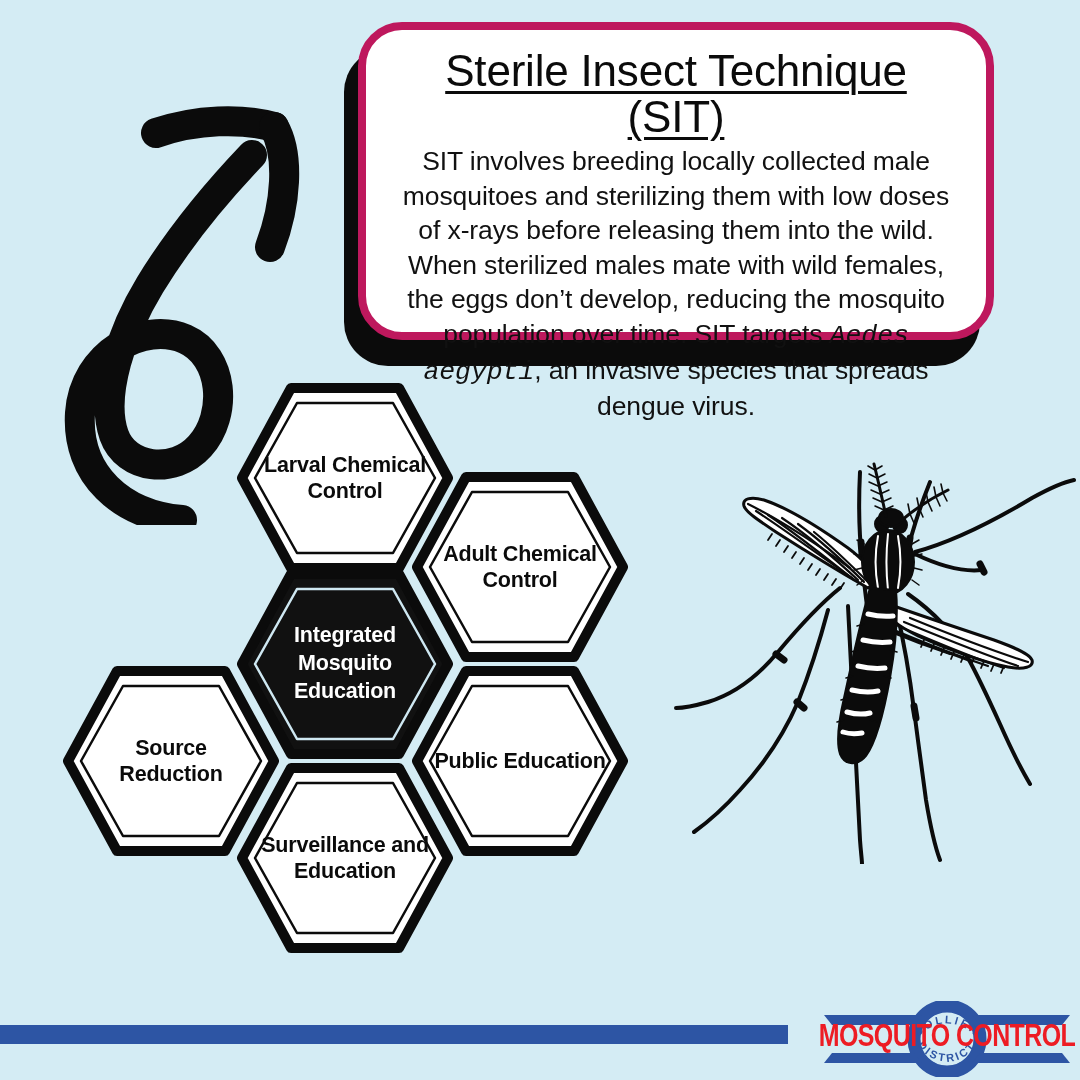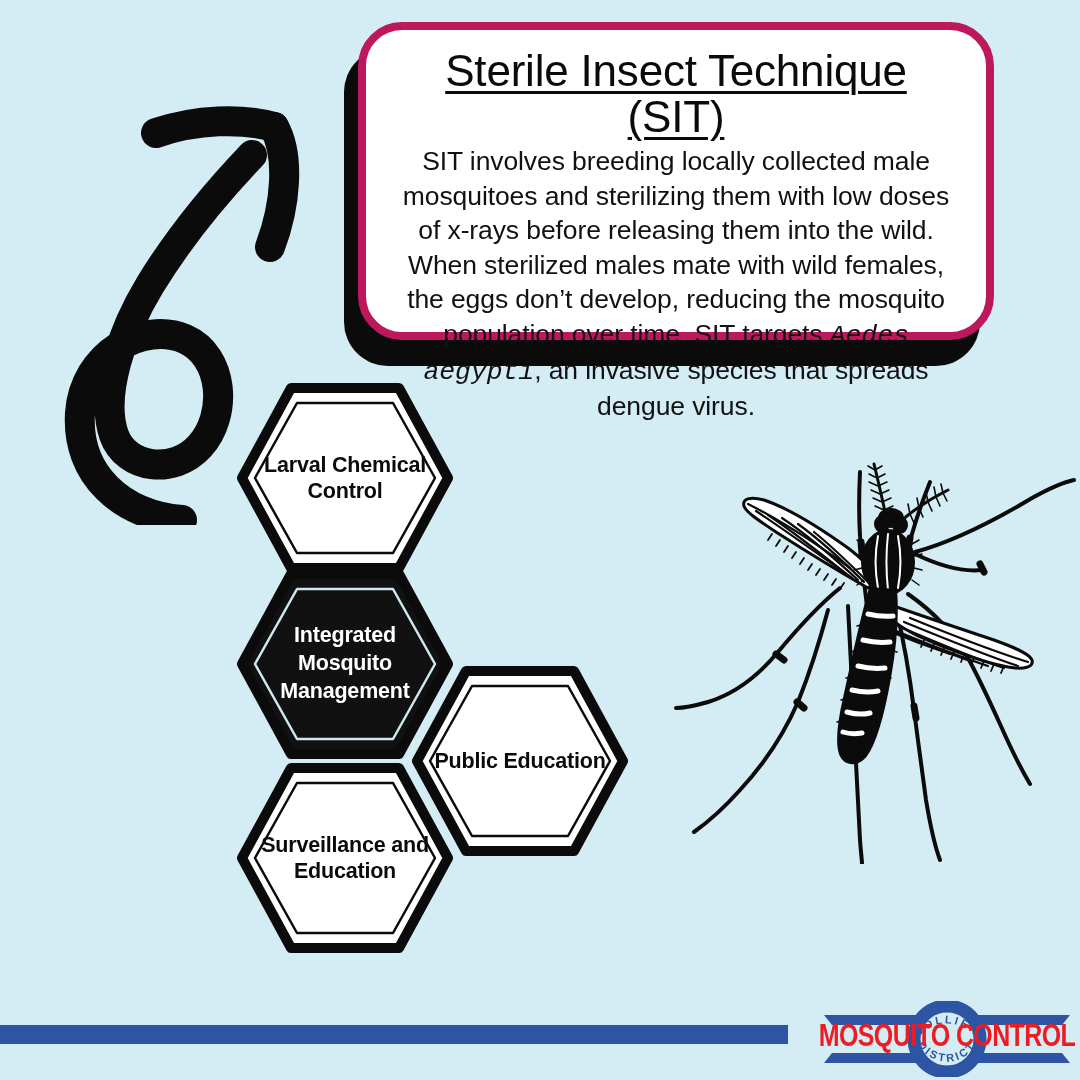--- a/index.html
+++ b/index.html
@@ -190,29 +190,43 @@
 
     <div class="hex" style="left:182px; top:0px;margin-top:8px;">
       <svg viewBox="0 0 216 190" width="216" height="190" xmlns="http://www.w3.org/2000/svg">
         <polygon points="54,5 162,5 211,95 162,185 54,185 5,95" fill="#ffffff" stroke="#0b0b0b" stroke-width="10" stroke-linejoin="round"></polygon>
         <polygon points="60,20 156,20 198,95 156,170 60,170 18,95" fill="#ffffff" stroke="#0b0b0b" stroke-width="2.5" stroke-linejoin="round"></polygon>
       </svg>
       <div class="lbl">Larval Chemical Control</div>
     </div>
 
 
+    <div class="hex" style="left:357px; top:97px;">
+      <svg viewBox="0 0 216 190" width="216" height="190" xmlns="http://www.w3.org/2000/svg">
+        <polygon points="54,5 162,5 211,95 162,185 54,185 5,95" fill="#ffffff" stroke="#0b0b0b" stroke-width="10" stroke-linejoin="round"></polygon>
+        <polygon points="60,20 156,20 198,95 156,170 60,170 18,95" fill="#ffffff" stroke="#0b0b0b" stroke-width="2.5" stroke-linejoin="round"></polygon>
+      </svg>
+      <div class="lbl">Adult Chemical Control</div>
+    </div>
 
     <div class="hex center" style="left:182px; top:194px;">
       <svg viewBox="0 0 216 190" width="216" height="190" xmlns="http://www.w3.org/2000/svg">
         <polygon points="54,5 162,5 211,95 162,185 54,185 5,95" fill="#111111" stroke="#0b0b0b" stroke-width="10" stroke-linejoin="round"></polygon>
         <polygon points="60,20 156,20 198,95 156,170 60,170 18,95" fill="#111111" stroke="#cfe8f2" stroke-width="2.5" stroke-linejoin="round"></polygon>
       </svg>
-      <div class="lbl">Integrated Mosquito Management</div>
-    </div>
-
+      <div class="lbl">Integrated Mosquito Education</div>
+    </div>
+
+    <div class="hex" style="left:8px; top:291px;">
+      <svg viewBox="0 0 216 190" width="216" height="190" xmlns="http://www.w3.org/2000/svg">
+        <polygon points="54,5 162,5 211,95 162,185 54,185 5,95" fill="#ffffff" stroke="#0b0b0b" stroke-width="10" stroke-linejoin="round"></polygon>
+        <polygon points="60,20 156,20 198,95 156,170 60,170 18,95" fill="#ffffff" stroke="#0b0b0b" stroke-width="2.5" stroke-linejoin="round"></polygon>
+      </svg>
+      <div class="lbl">Source Reduction</div>
+    </div>
 
     <div class="hex" style="left:357px; top:291px;">
       <svg viewBox="0 0 216 190" width="216" height="190" xmlns="http://www.w3.org/2000/svg">
         <polygon points="54,5 162,5 211,95 162,185 54,185 5,95" fill="#ffffff" stroke="#0b0b0b" stroke-width="10" stroke-linejoin="round"></polygon>
         <polygon points="60,20 156,20 198,95 156,170 60,170 18,95" fill="#ffffff" stroke="#0b0b0b" stroke-width="2.5" stroke-linejoin="round"></polygon>
       </svg>
       <div class="lbl">Public Education</div>
     </div>
 
     <div class="hex" style="left:182px; top:388px;">

